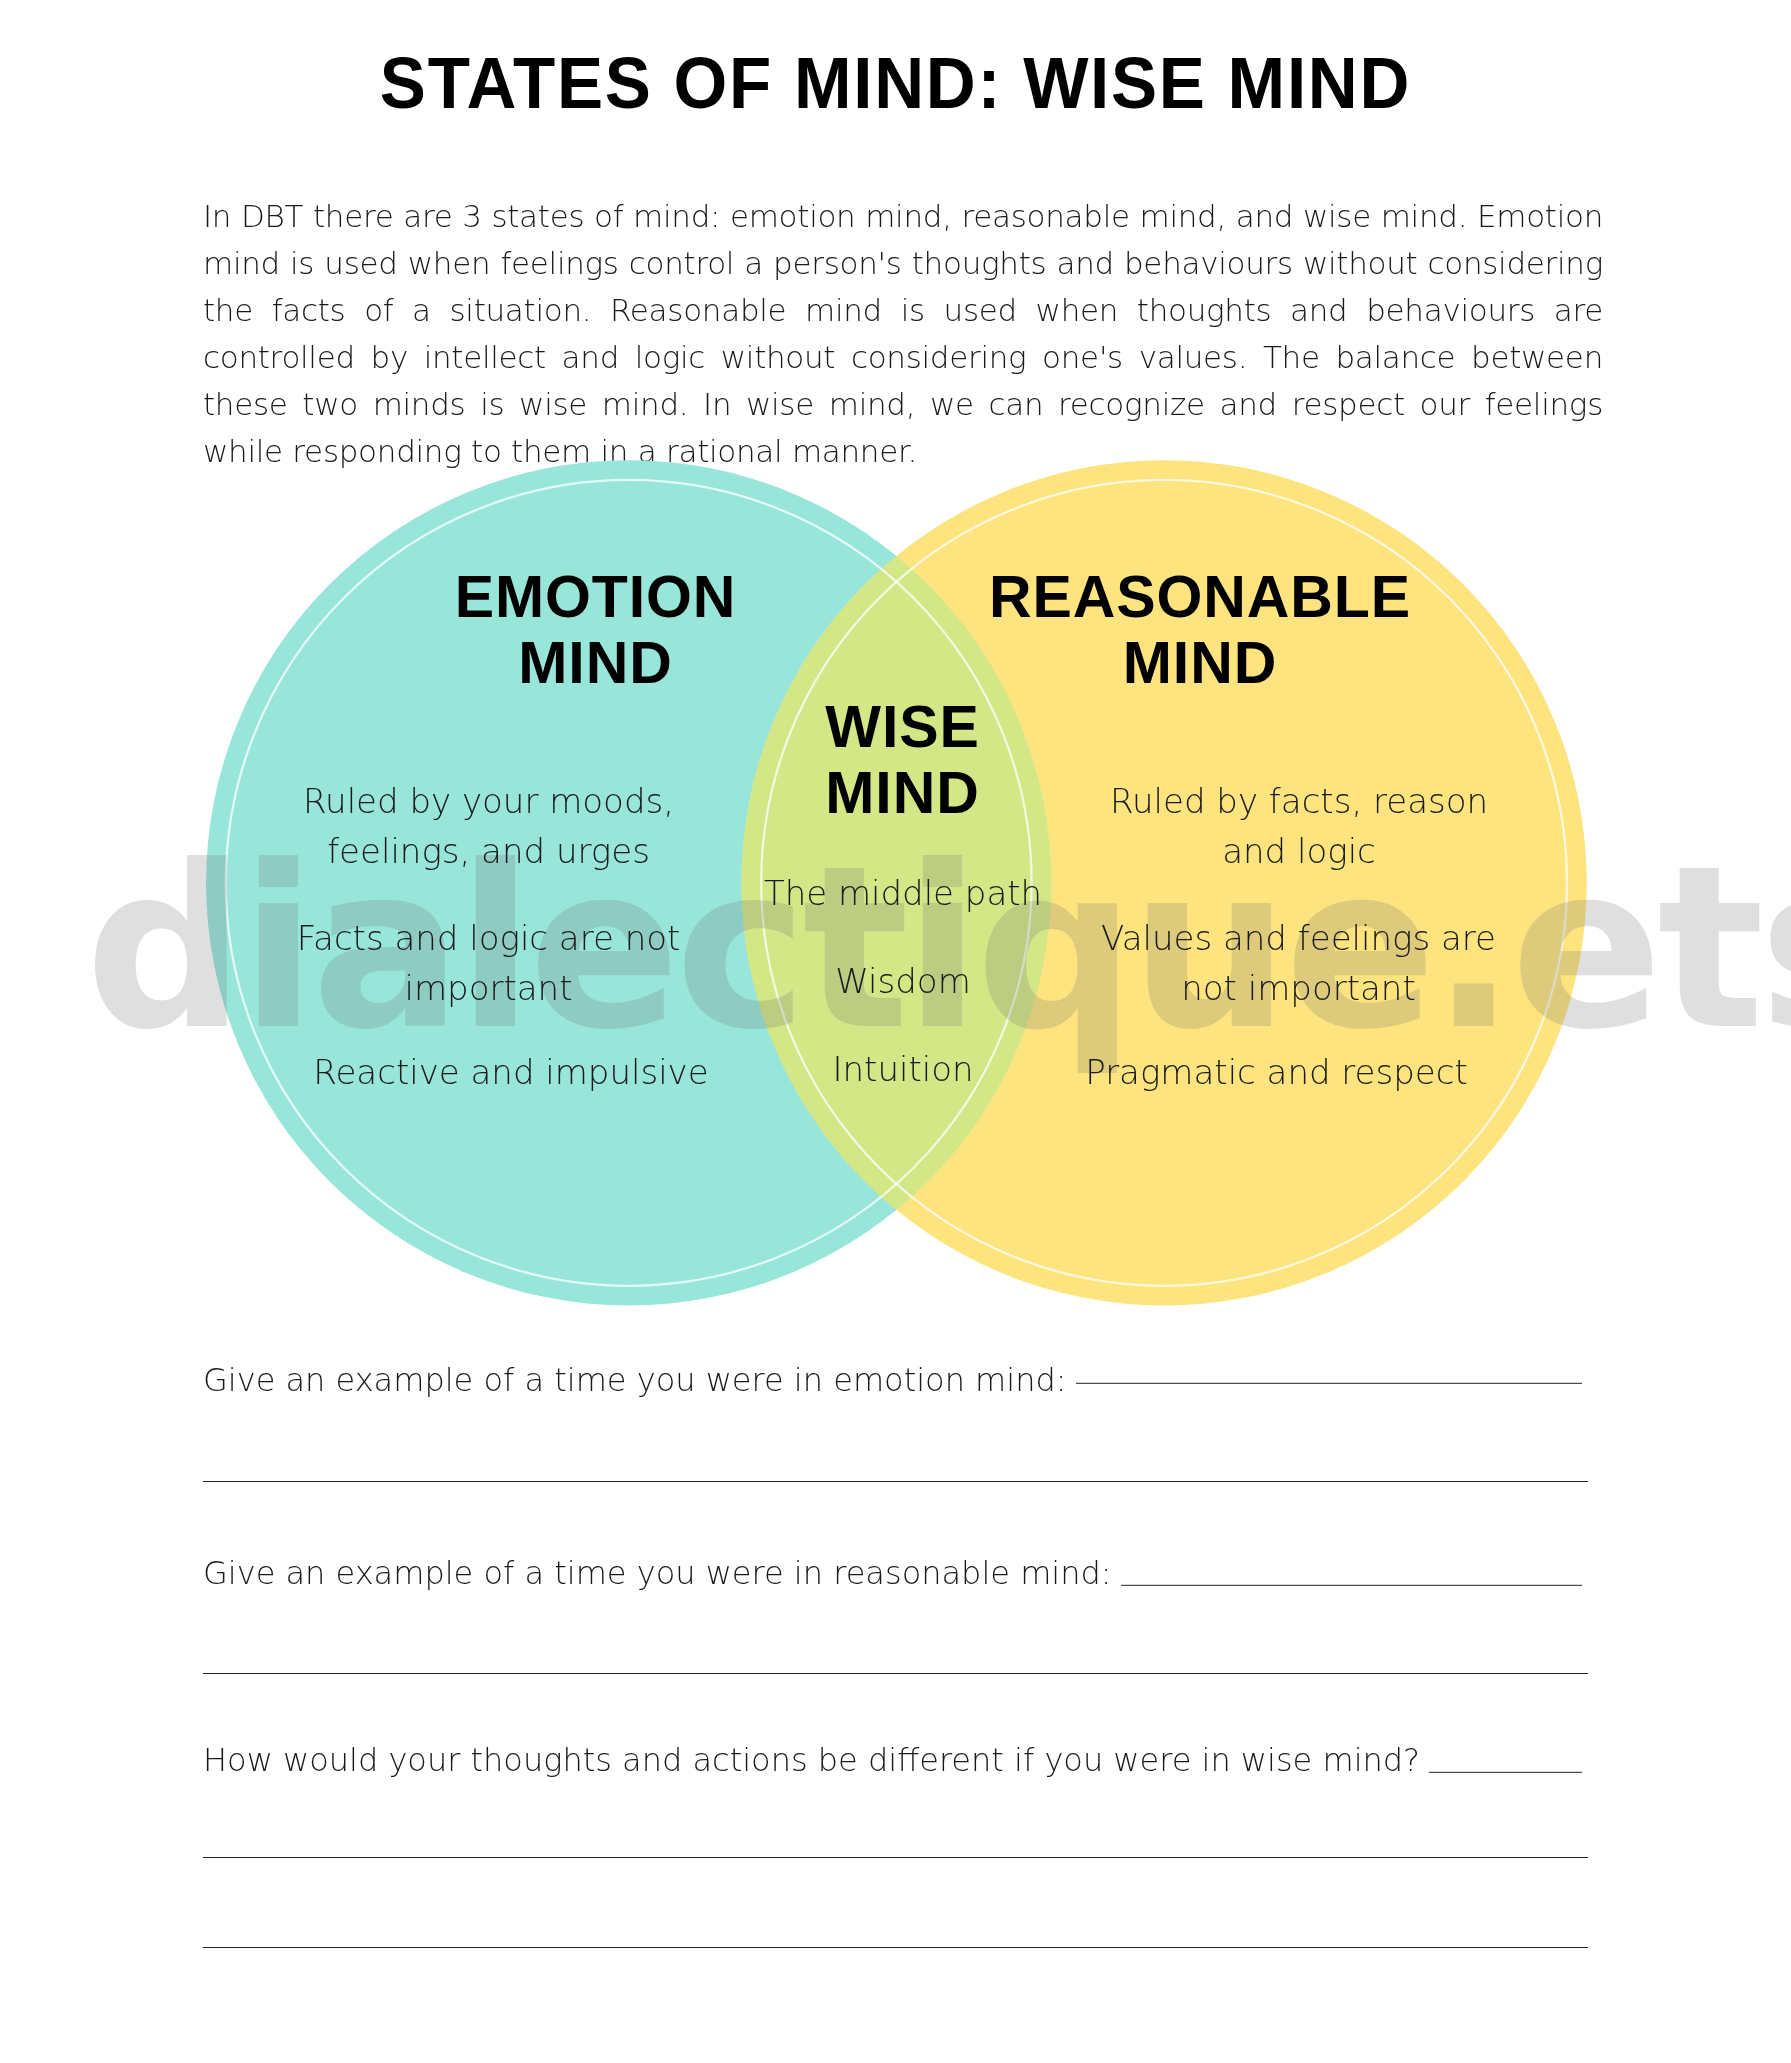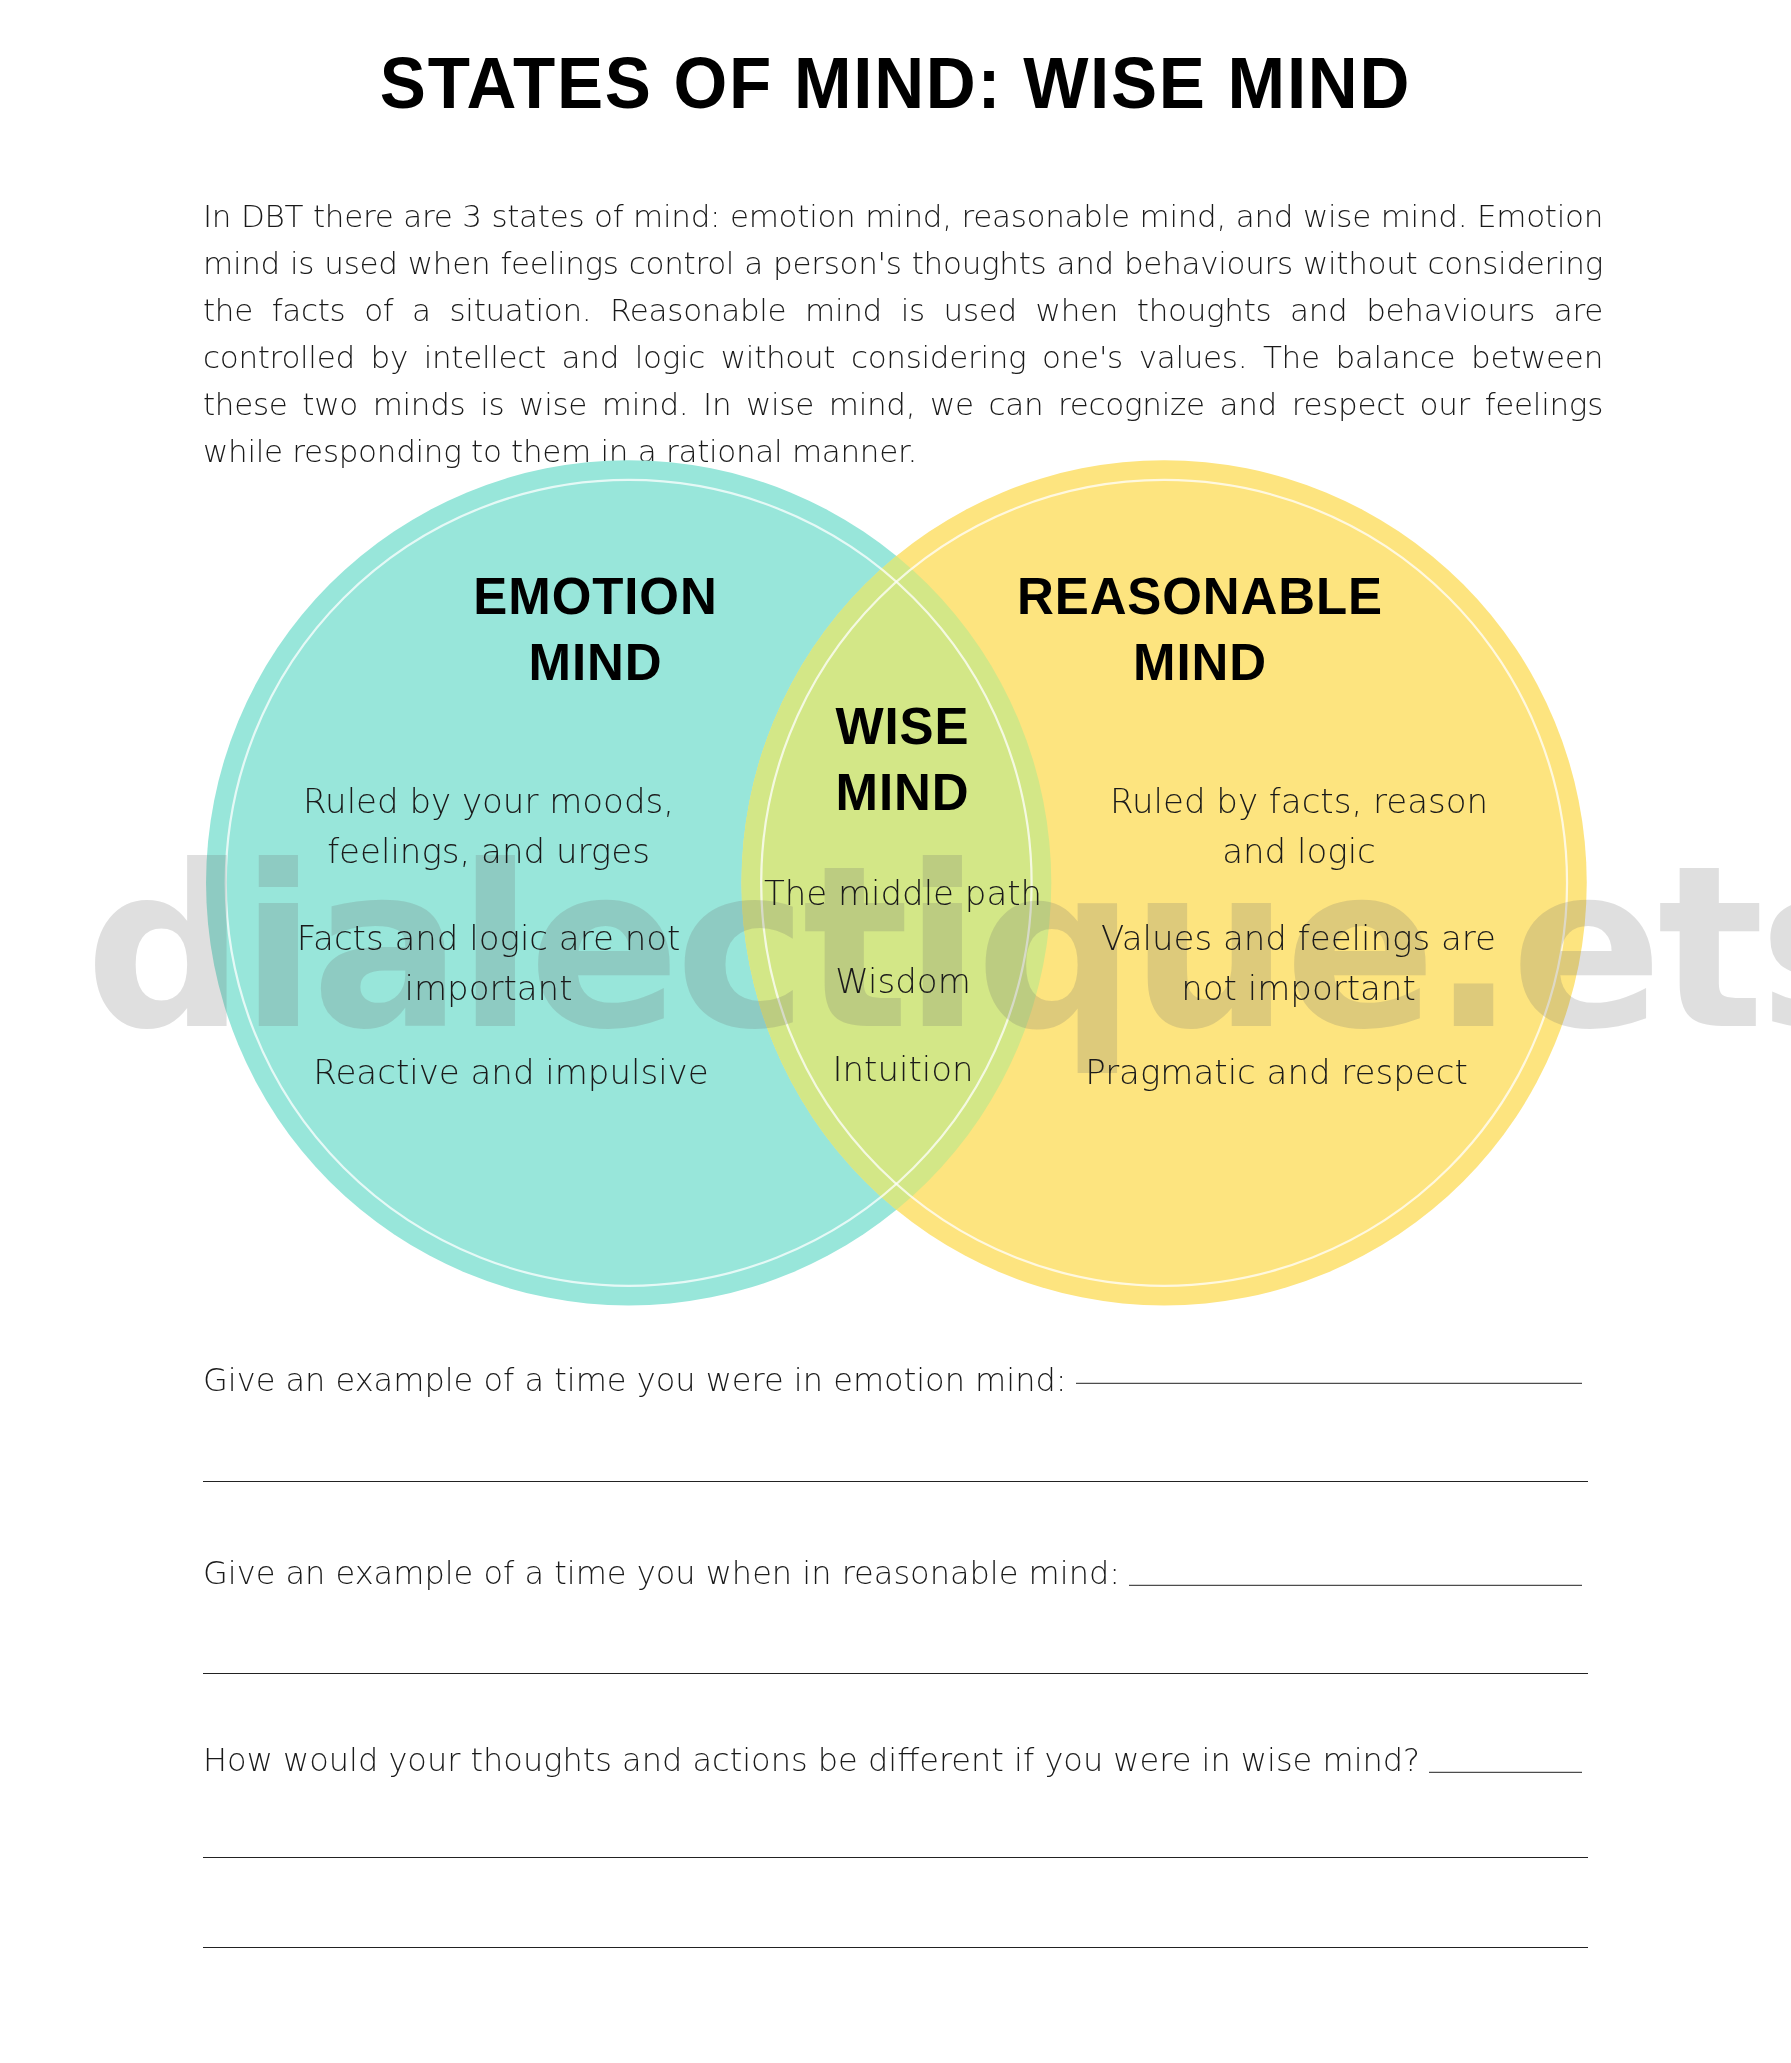--- a/index.html
+++ b/index.html
@@ -62,21 +62,21 @@
       line-height: 224px;
       letter-spacing: -5.4px;
       color: rgba(110, 110, 110, 0.22);
       white-space: nowrap;
       transform: scaleX(1.0);
     }
     .heading {
       position: absolute;
       font-family: "Liberation Sans", sans-serif;
       font-weight: 700;
-      font-size: 51px;
+      font-size: 59px;
       line-height: 66px;
       text-align: center;
       color: #000;
       letter-spacing: 0.9px;
     }
     .heading span { display: block; }
     .item {
       position: absolute;
       font-family: "DejaVu Sans", sans-serif;
       font-weight: 200;
@@ -166,21 +166,21 @@
 <div class="item" style="left:1070px; top:913px; width:457px;">Values and feelings are not important</div>
 <div class="item" style="left:1048px; top:1047px; width:457px;">Pragmatic and respect</div>
 
 <div class="question" style="top:1361px;align-items:center;">
   <span class="q-text">Give an example of a time you were in emotion mind:</span>
   <span class="blank"></span>
 </div>
 <div class="answer-line" style="top:1481px;"></div>
 
 <div class="question" style="top:1554px;">
-  <span class="q-text">Give an example of a time you when in reasonable mind:</span>
+  <span class="q-text">Give an example of a time you were in reasonable mind:</span>
   <span class="blank"></span>
 </div>
 <div class="answer-line" style="top:1673px;"></div>
 
 <div class="question" style="top:1741px;">
   <span class="q-text">How would your thoughts and actions be different if you were in wise mind?</span>
   <span class="blank"></span>
 </div>
 <div class="answer-line" style="top:1857px;"></div>
 <div class="answer-line" style="top:1947px;"></div>

